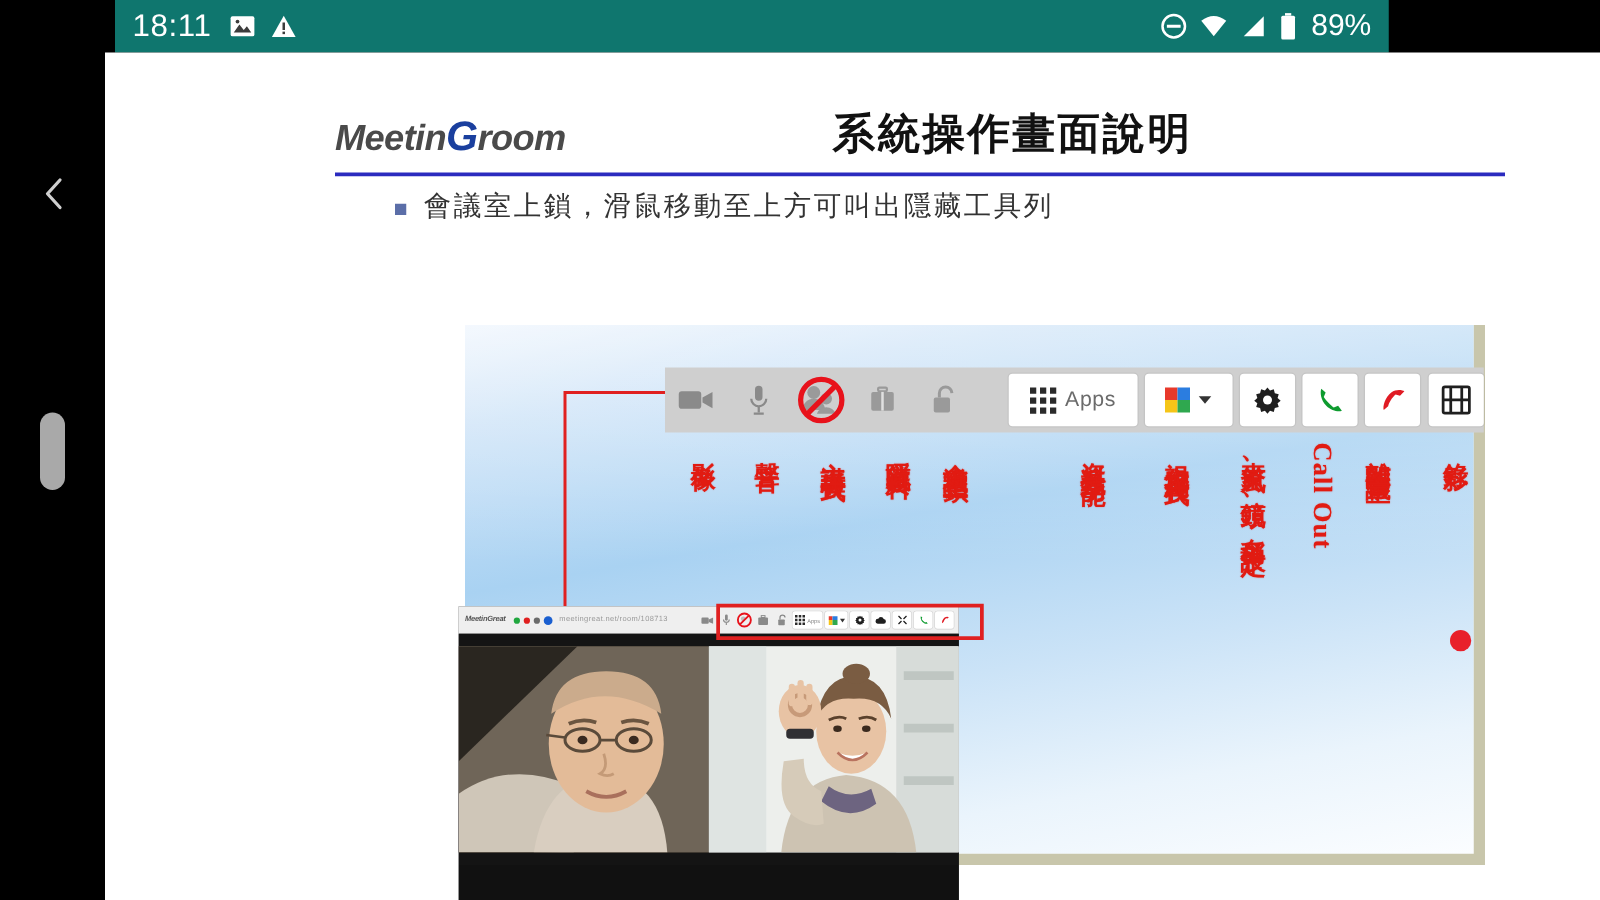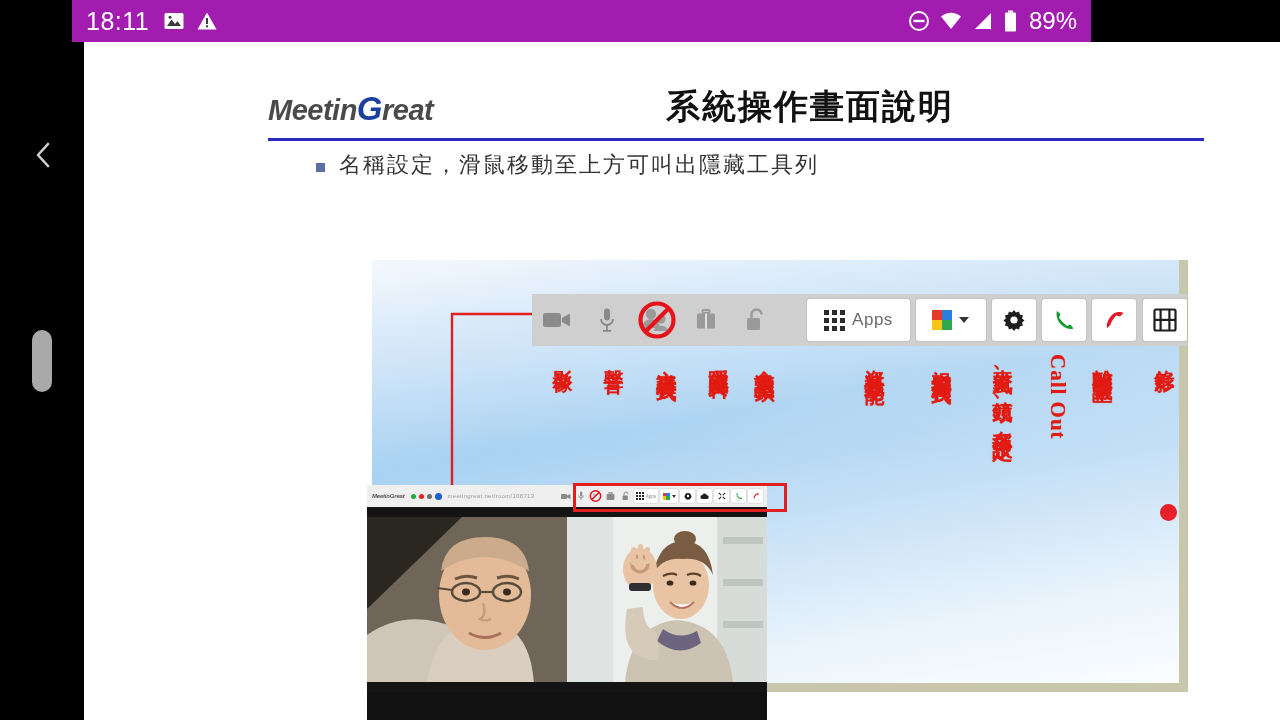--- a/index.html
+++ b/index.html
@@ -2,22 +2,22 @@
 <html><head>
 <meta charset="utf-8">
 <style>
   * { margin:0; padding:0; box-sizing:border-box; }
   html,body{ width:1280px; height:720px; background:#000; overflow:hidden;
     font-family:"Liberation Sans","DejaVu Sans",sans-serif; }
 
   #screen{ position:relative; width:1280px; height:720px; background:#000; }
 
   
-  .statusbar{ position:absolute; left:72px; top:0; width:1019px; height:42px;
-    background:#a21caf; display:flex; align-items:center; padding:0 14px; }
+  .statusbar{ position:absolute; left:92px; top:0; width:1019px; height:42px;
+    background:#0f766e; display:flex; align-items:center; padding:0 14px; }
   .sb-time{ color:#fff; font-size:25px; letter-spacing:.5px; margin-right:14px; }
   .sb-left{ display:flex; align-items:center; gap:11px; }
   .sb-right{ margin-left:auto; display:flex; align-items:center; gap:9px; }
   .sb-pct{ color:#fff; font-size:24px; margin-left:2px; }
   .sb-ico{ display:block; }
 
   
   .rail{ position:absolute; left:0; top:0; width:84px; height:720px; background:#000; }
   .rail-back{ position:absolute; left:30px; top:140px; width:26px; height:30px;
     display:flex; align-items:center; justify-content:center; }
@@ -156,30 +156,30 @@
         <rect x="2" y="2.5" width="11" height="19" rx="1.2" fill="#fff"></rect>
       </svg>
       <div class="sb-pct">89%</div>
     </div>
   </div>
 
   <div class="page">
 
     <div class="logo">
       <div class="logo-text">
-        <span>Meetin</span><span class="logo-g">G</span><span>reat</span>
+        <span>Meetin</span><span class="logo-g">G</span><span>room</span>
       </div>
     </div>
 
     <div class="slide-title">系統操作畫面說明</div>
     <div class="title-rule"></div>
 
     <div class="bullet-row">
       <span class="bullet-sq"></span>
-      <span class="bullet-tx">名稱設定，滑鼠移動至上方可叫出隱藏工具列</span>
+      <span class="bullet-tx">會議室上鎖，滑鼠移動至上方可叫出隱藏工具列</span>
     </div>
 
     <div class="graphic">
       <div class="graphic-inner-shade"></div>
     </div>
     <div class="red-dot"></div>
 
     <div class="arrowwrap">
       <svg width="130" height="200" viewBox="0 0 130 200">
         <polyline points="8,192 8,10 112,10" fill="none" stroke="#e02020" stroke-width="2.4"></polyline>

